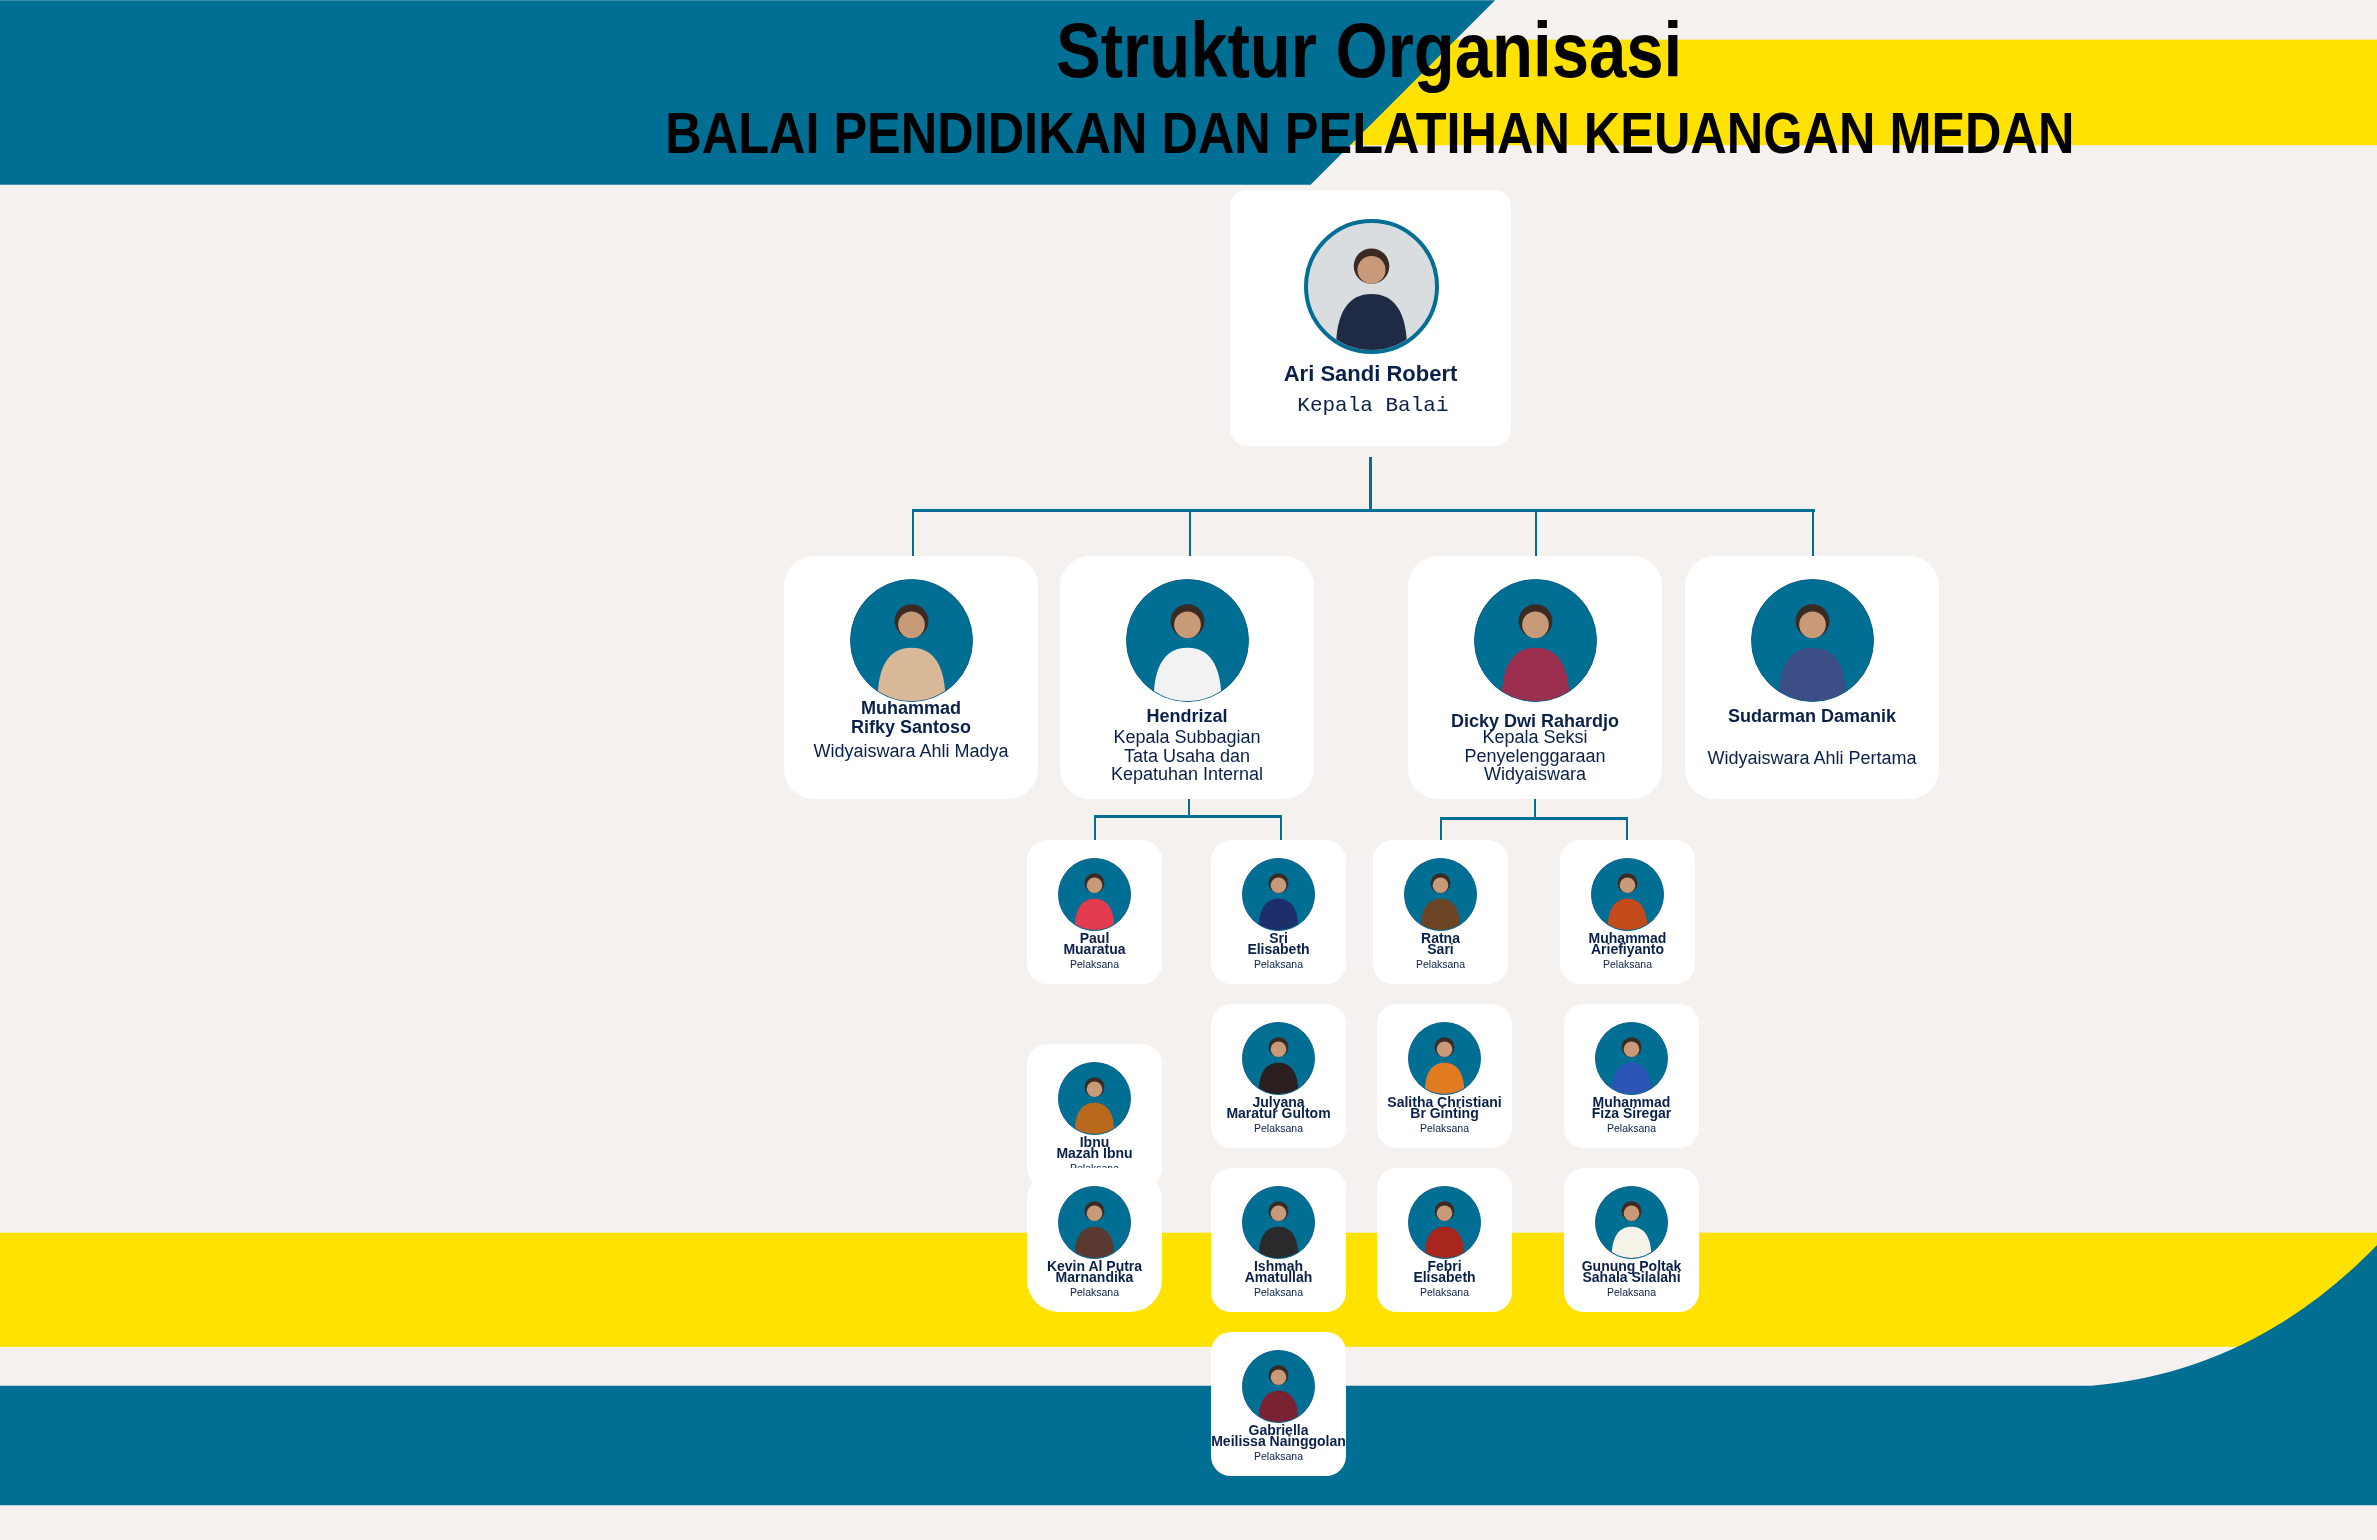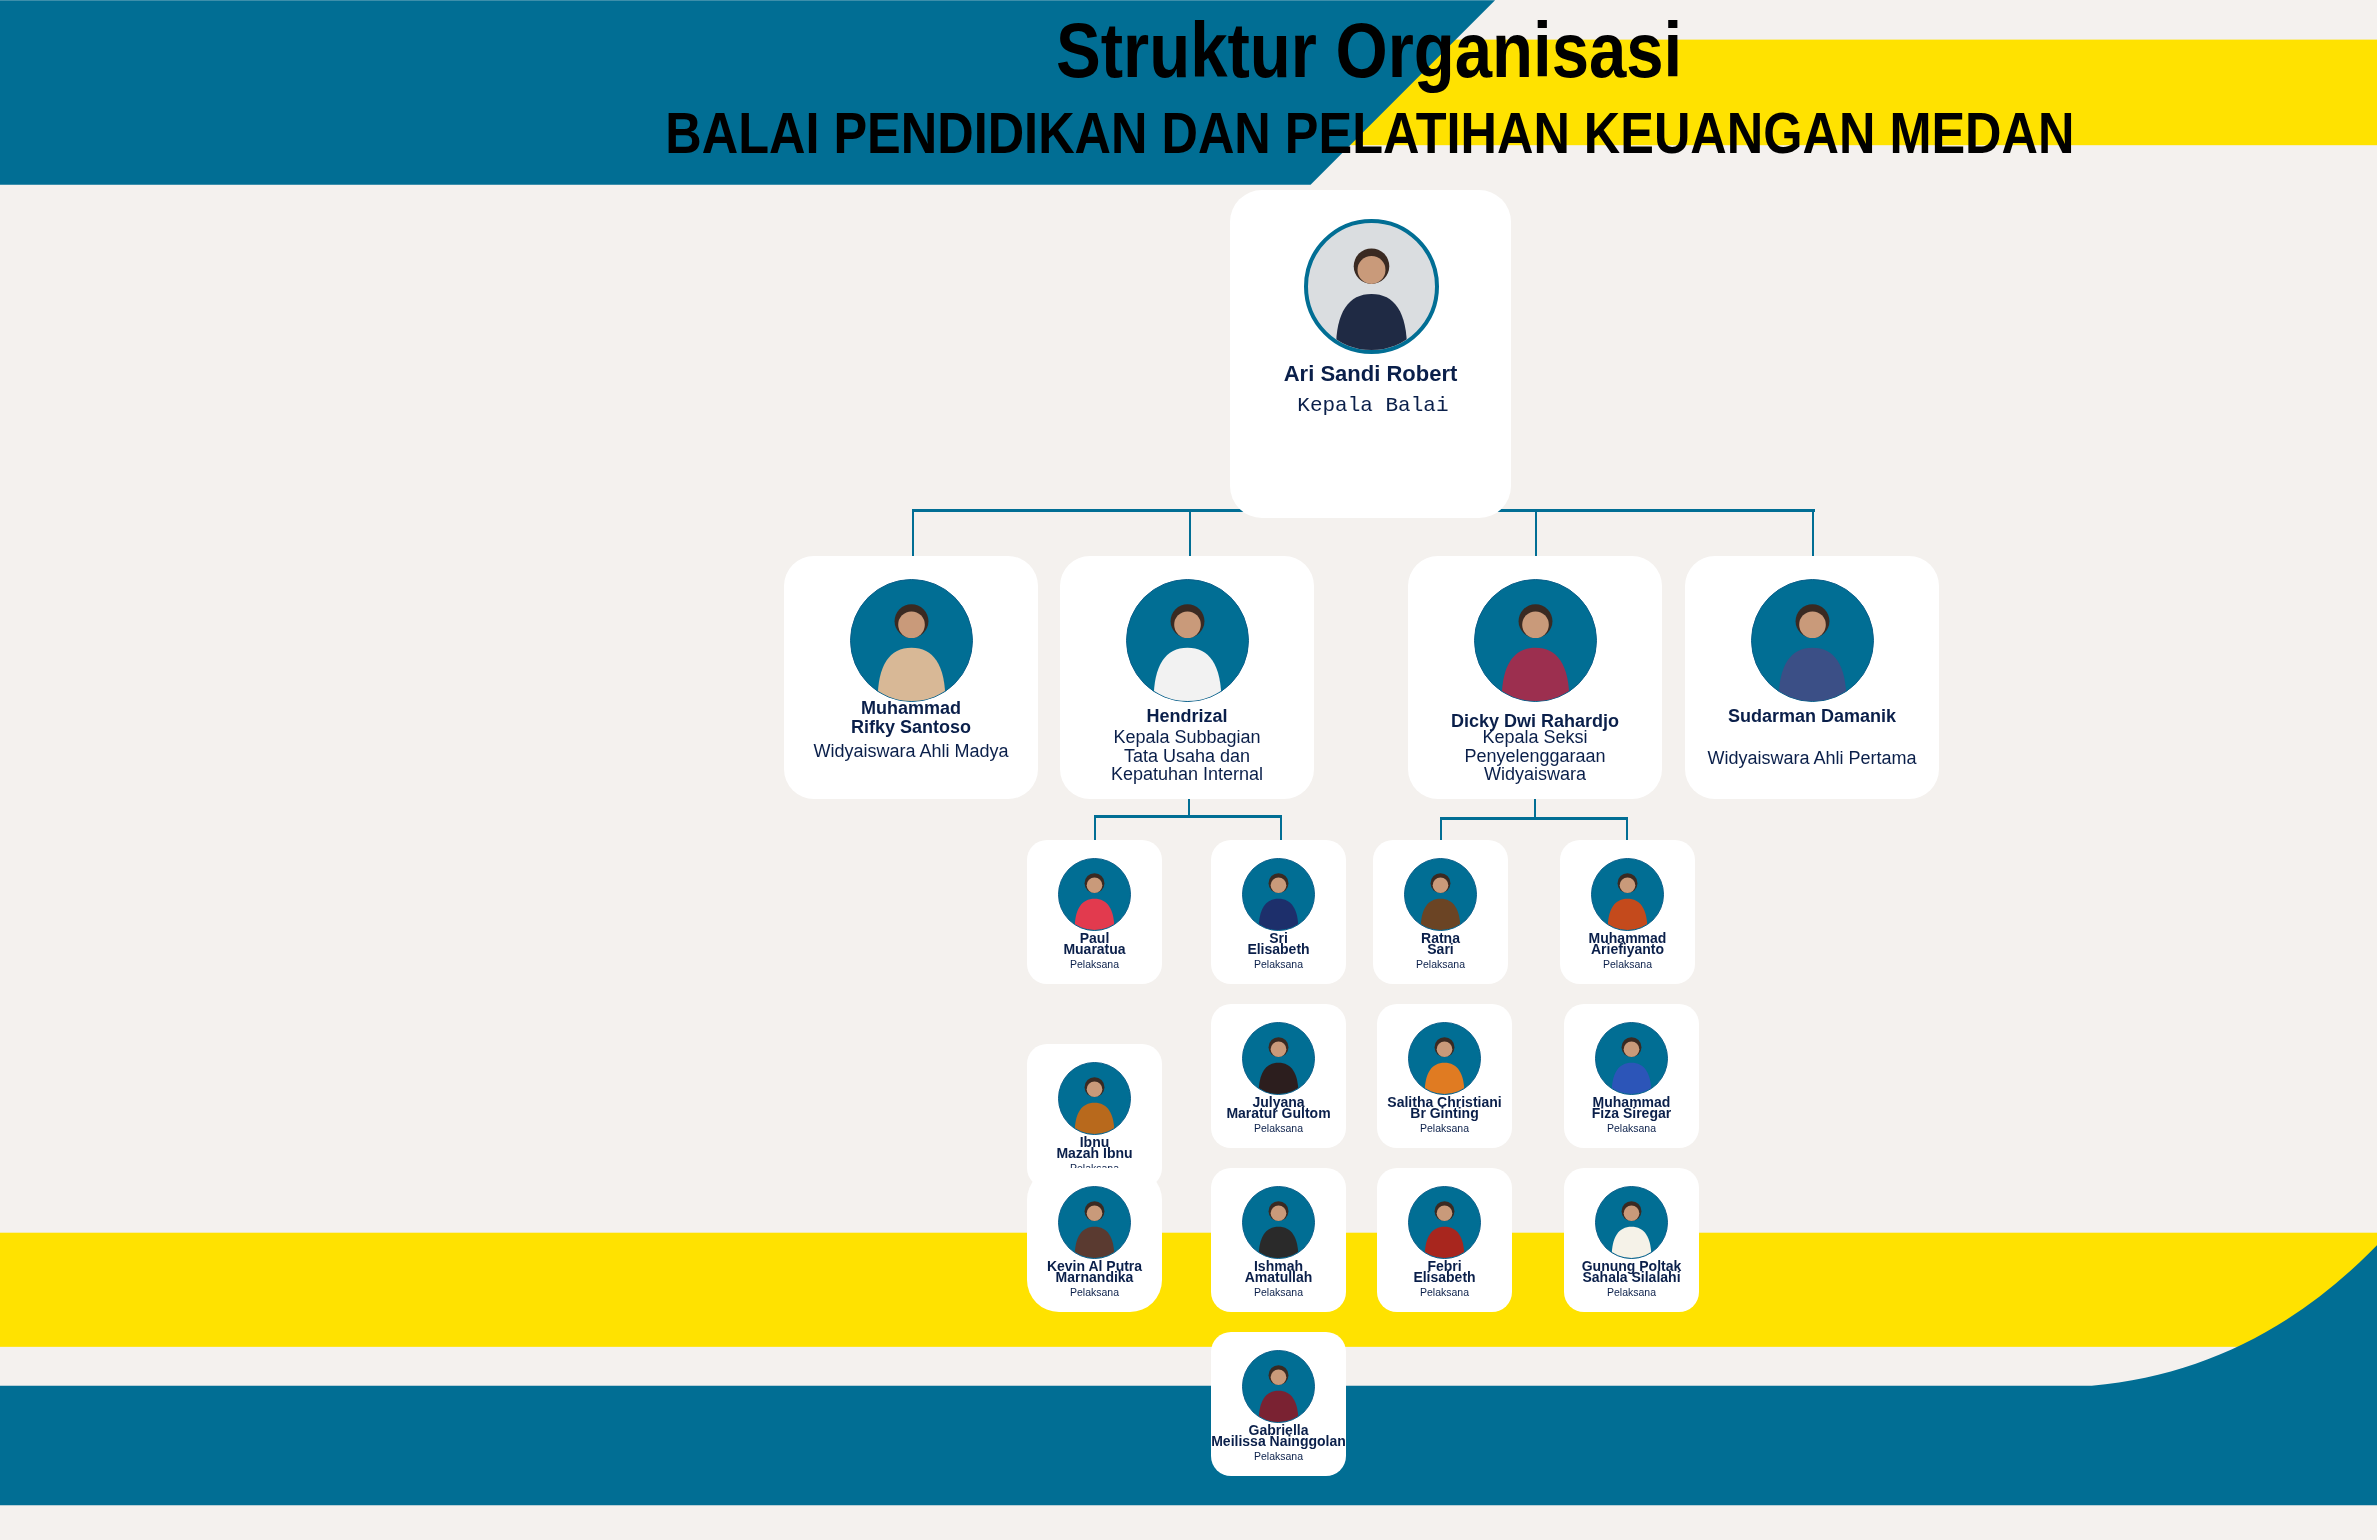--- a/index.html
+++ b/index.html
@@ -9,21 +9,21 @@
   .title span { display: inline-block; }
   #t1 { top: 4.8px; font-size: 78px; line-height: 90px; }
   #t1 span { transform: scaleX(0.86); transform-origin: center; }
   #t2 { top: 97px; font-size: 58px; line-height: 71px; }
   #t2 span { transform: scaleX(0.87); transform-origin: center; }
   .card { position: absolute; background: #fff; text-align: center; color: #0A1F4A; box-sizing: border-box; }
   .photo { position: absolute; border-radius: 50%; background: #016E94; box-sizing: border-box; overflow: hidden; }
   .photo svg { width: 100%; height: 100%; display: block; }
   .nm { position: absolute; left: 0; right: 0; font-weight: bold; }
   .rl { position: absolute; left: 0; right: 0; font-weight: normal; }
-  .top-card { left: 1230px; top: 190px; width: 281px; height: 328px; border-radius: 32px; }
+  .top-card { left: 1230px; top: 190px; width: 281px; height: 256px; border-radius: 17px; }
   .top-card .photo { left: 74px; top: 28.5px; width: 135px; height: 135px; border: 4.8px solid #016E94; background: #DADDE0; }
   .top-card .nm { top: 170px; font-size: 22px; line-height: 27px; }
   .top-card .rl { top: 203px; font-size: 21px; line-height: 25px; padding-left: 4.8px; font-family: Liberation Mono, monospace; }
   .mid-card { top: 556px; width: 254px; height: 243px; border-radius: 30px; }
   .mid-card .photo { left: 66px; top: 23px; width: 123px; height: 123px; border: 1.9px solid #0B5F8A; }
   .mid-card .nm { top: 150px; font-size: 18px; line-height: 19px; }
   .mid-card .rl { font-size: 18px; line-height: 18.5px; }
   .staff-card { width: 135px; height: 144px; border-radius: 20px; }
   .staff-card .photo { left: 31px; top: 18px; width: 73px; height: 73px; border: 1.4px solid #0B5F8A; }
   .staff-card .nm { top: 93px; font-size: 14px; line-height: 11.4px; }

